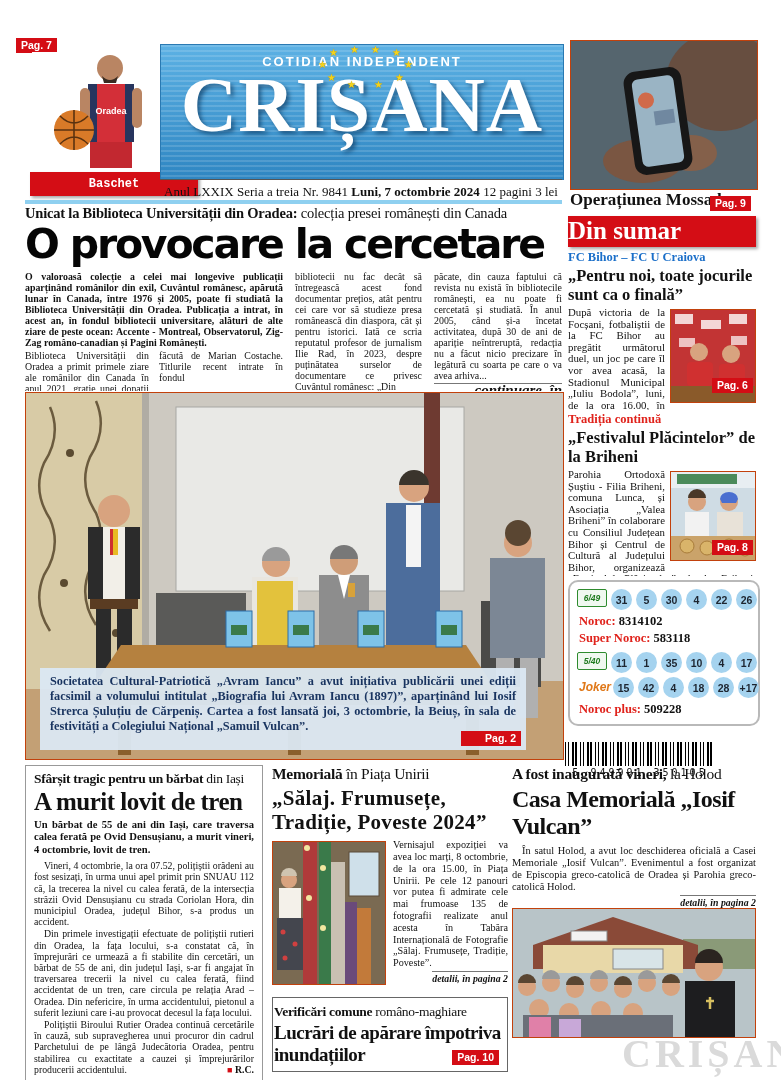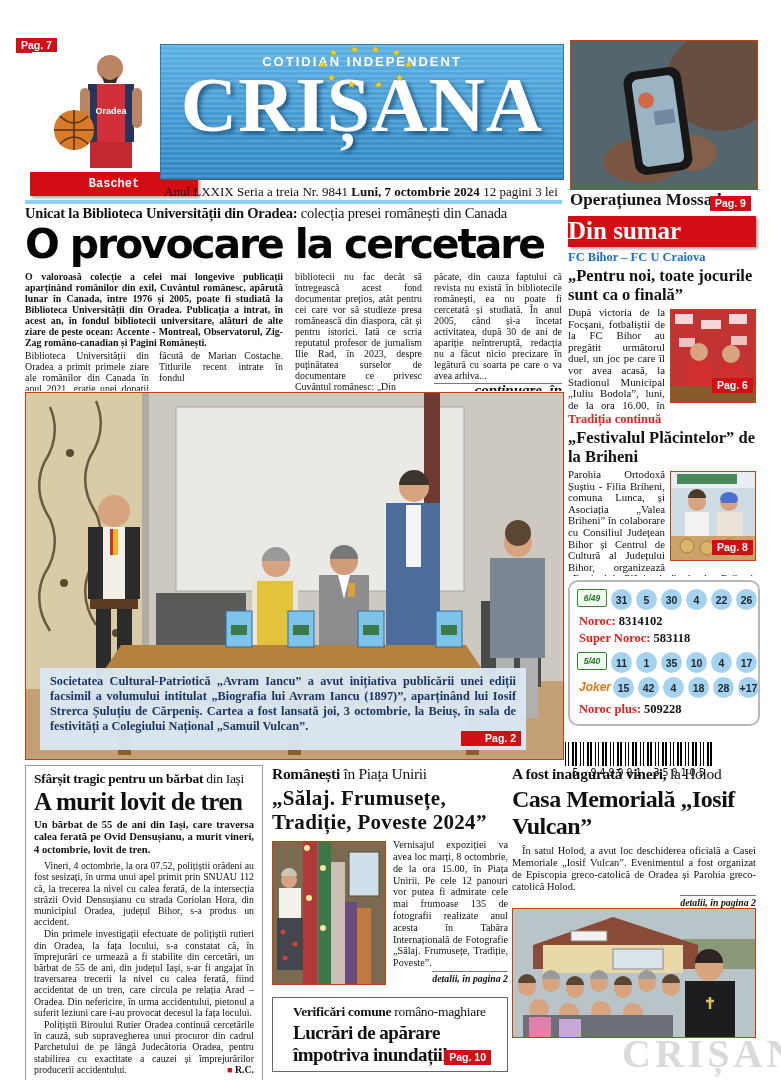--- a/index.html
+++ b/index.html
@@ -319,21 +319,21 @@
     <div class="art-lead">Un bărbat de 55 de ani din Iași, care traversa calea ferată pe Ovid Densușianu, a murit vineri, 4 octombrie, lovit de tren.</div>
     <div class="art-body">
       <p>Vineri, 4 octombrie, la ora 07.52, polițiștii orădeni au fost sesizați, în urma unui apel primit prin SNUAU 112 că, la trecerea la nivel cu calea ferată, de la intersecția străzii Ovid Densușianu cu strada Coriolan Hora, din municipiul Oradea, județul Bihor, s-a produs un accident.</p>
       <p>Din primele investigații efectuate de polițiștii rutieri din Oradea, la fața locului, s-a constatat că, în împrejurări ce urmează a fi stabilite din cercetări, un bărbat de 55 de ani, din județul Iași, s-ar fi angajat în traversarea trecerii la nivel cu calea ferată, fiind accidentat de un tren, care circula pe relația Arad – Oradea. Din nefericire, în urma accidentului, pietonul a suferit leziuni care i-au provocat decesul la fața locului.</p>
       <p><span>Polițiștii Biroului Rutier Oradea continuă cercetările în cauză, sub supravegherea unui procuror din cadrul Parchetului de pe lângă Judecătoria Oradea, pentru stabilirea cu exactitate a cauzei și împrejurărilor producerii accidentului.</span>
          <span class="byline"><span class="sq">■</span> <span>R.C.</span></span></p>
     </div>
   </div>
 
   <div class="abs" style="left:272px;top:765px;width:236px;">
-    <div class="art-kicker" style="font-size:15.5px;"><b>Românești</b><span> în Piața Unirii</span></div>
+    <div class="art-kicker" style="font-size:15.5px;"><b>Memorială</b><span> în Piața Unirii</span></div>
     <div class="serif-head" style="font-size:21px;line-height:1.15;margin-top:3px;letter-spacing:0.3px;">„Sălaj. Frumusețe, Tradiție, Poveste 2024”</div>
     <div style="margin-top:5px;overflow:hidden;">
       <span class="photo" style="float:left;width:112px;height:142px;margin:2px 7px 2px 0;display:block;">
         <svg width="112" height="142" viewBox="0 0 112 142">
           <rect width="112" height="142" fill="#7a6a52"></rect>
           <rect x="76" y="10" width="30" height="44" fill="#cfe0ea" stroke="#5a4a38"></rect>
           <rect x="30" y="0" width="14" height="142" fill="#b03a3a"></rect>
           <rect x="46" y="0" width="12" height="142" fill="#3a7a4a"></rect>
           <rect x="58" y="20" width="14" height="122" fill="#c9c0b2"></rect>
           <rect x="72" y="60" width="12" height="82" fill="#6a4a7a"></rect>
@@ -347,24 +347,24 @@
           <rect x="6" y="46" width="22" height="30" fill="#f4f1ea"></rect>
           <rect x="4" y="76" width="26" height="52" fill="#44464e"></rect>
           <circle cx="10" cy="90" r="2.5" fill="#d04040"></circle>
             <circle cx="22" cy="102" r="2.5" fill="#d04040"></circle>
           <circle cx="12" cy="116" r="2.5" fill="#d04040"></circle>
         </svg>
       </span>
       <div class="art-body" style="font-size:10.2px;line-height:11.8px;">Vernisajul expoziției va avea loc marți, 8 octombrie, de la ora 15.00, în Piața Unirii. Pe cele 12 panouri vor putea fi admirate cele mai frumoase 135 de fotografii realizate anul acesta în Tabăra Internațională de Fotografie „Sălaj. Frumusețe, Tradiție, Poveste”.</div>
       <div class="detnote">detalii, în pagina 2</div>
     </div>
-    <div class="boxed" style="margin-top:10px;padding:6px 20px;position:relative;">
+    <div class="boxed" style="margin-top:10px;padding:6px 1px;position:relative;">
       <div class="art-kicker" style="font-size:13.5px;"><b>Verificări comune</b><span> româno-maghiare</span></div>
       <div class="serif-head" style="font-size:19px;line-height:1.12;margin-top:2px;">Lucrări de apărare împotriva inundațiilor</div>
-      <span class="badge" style="position:absolute;right:16px;bottom:6px;margin-left:12px;">Pag. 10</span>
+      <span class="badge" style="position:absolute;right:8px;bottom:6px;margin-left:12px;">Pag. 10</span>
     </div>
   </div>
 
   <div class="abs" style="left:512px;top:765px;width:244px;">
     <div class="art-kicker" style="font-size:15.5px;"><b>A fost inaugurată vineri,</b><span> la Holod</span></div>
     <div class="serif-head" style="font-size:24px;line-height:1.12;margin-top:3px;">Casa Memorială „Iosif Vulcan”</div>
     <div class="art-body" style="font-size:10.4px;line-height:12px;margin-top:5px;text-indent:10px;">În satul Holod, a avut loc deschiderea oficială a Casei Memoriale „Iosif Vulcan”. Evenimentul a fost organizat de Episcopia greco-catolică de Oradea și Parohia greco-catolică Holod.</div>
     <div class="detnote">detalii, în pagina 2</div>
     <div class="photo" style="clear:both;width:244px;height:130px;margin-top:6px;box-sizing:border-box;">
       <svg width="242" height="128" viewBox="0 0 242 128">

